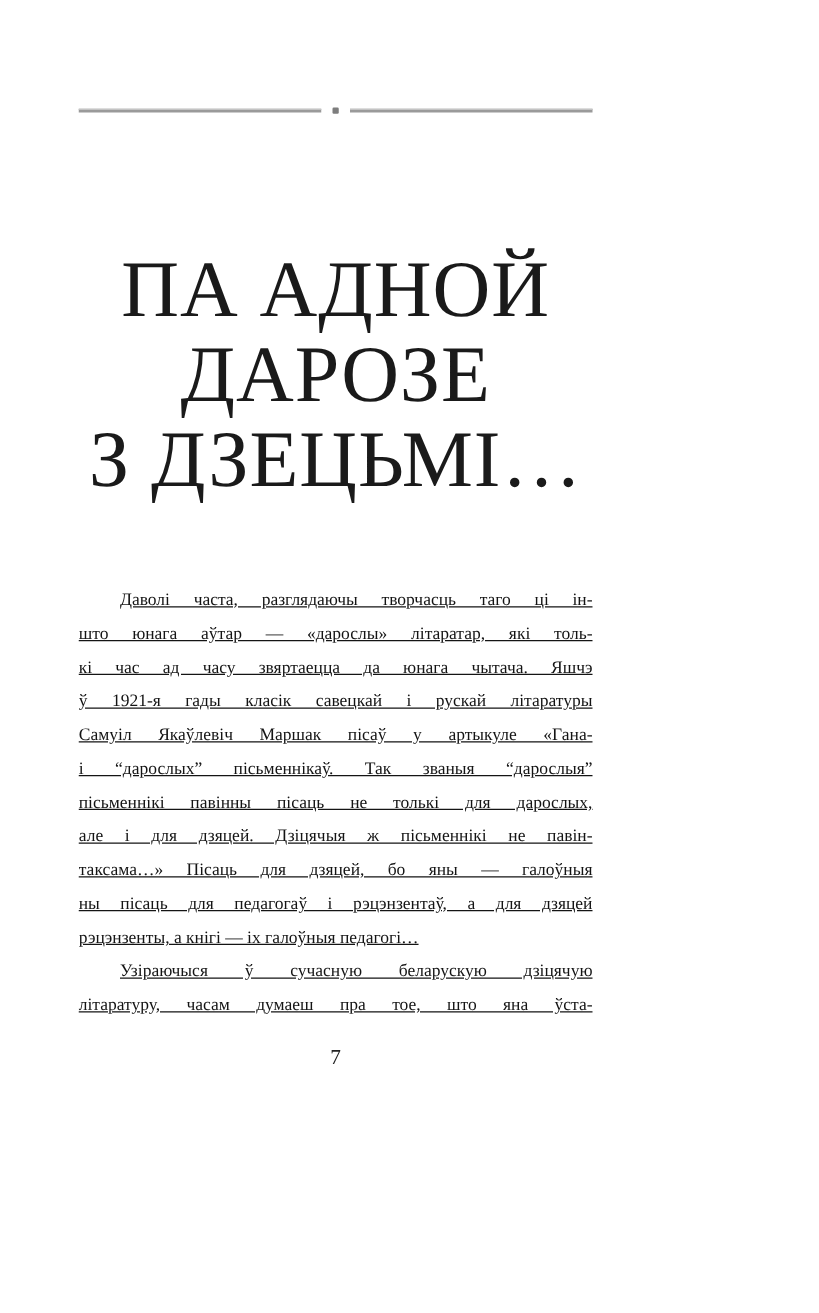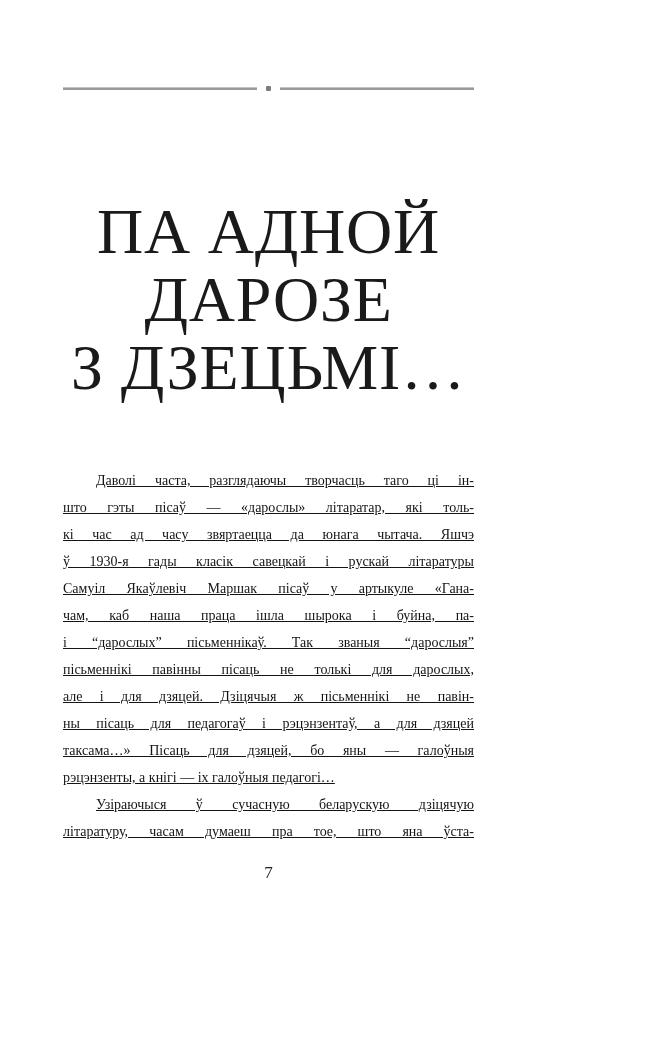--- a/index.html
+++ b/index.html
@@ -89,30 +89,29 @@
   </div>
 
   <div class="title">
     <div>ПА АДНОЙ</div>
     <div>ДАРОЗЕ</div>
     <div>З ДЗЕЦЬМІ…</div>
   </div>
 
   <div class="body-text">
     <div class="line indent">Даволі часта, разглядаючы творчасць таго ці ін-</div>
-    <div class="line">што гэты пісаў — «дарослы» літаратар, які толь-</div>
+    <div class="line">што юнага аўтар — «дарослы» літаратар, які толь-</div>
     <div class="line">кі час ад часу звяртаецца да юнага чытача. Яшчэ</div>
-    <div class="line">ў 1930-я гады класік савецкай і рускай літаратуры</div>
+    <div class="line">ў 1921-я гады класік савецкай і рускай літаратуры</div>
     <div class="line">Самуіл Якаўлевіч Маршак пісаў у артыкуле «Гана-</div>
-    <div class="line">чам, каб наша праца ішла шырока і буйна, па-</div>
     <div class="line">і “дарослых” пісьменнікаў. Так званыя “дарослыя”</div>
     <div class="line">пісьменнікі павінны пісаць не толькі для дарослых,</div>
     <div class="line">але і для дзяцей. Дзіцячыя ж пісьменнікі не павін-</div>
+    <div class="line">таксама…» Пісаць для дзяцей, бо яны — галоўныя</div>
     <div class="line">ны пісаць для педагогаў і рэцэнзентаў, а для дзяцей</div>
-    <div class="line">таксама…» Пісаць для дзяцей, бо яны — галоўныя</div>
     <div class="line paraend">рэцэнзенты, а кнігі — іх галоўныя педагогі…</div>
     <div class="line indent">Узіраючыся ў сучасную беларускую дзіцячую</div>
     <div class="line">літаратуру, часам думаеш пра тое, што яна ўста-</div>
   </div>
 
   <div class="folio">7</div>
 
 </div>
 
 </body></html>

